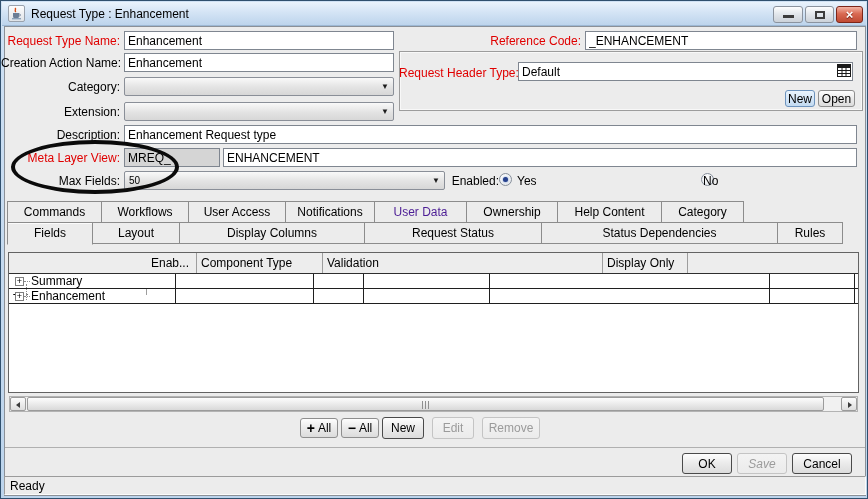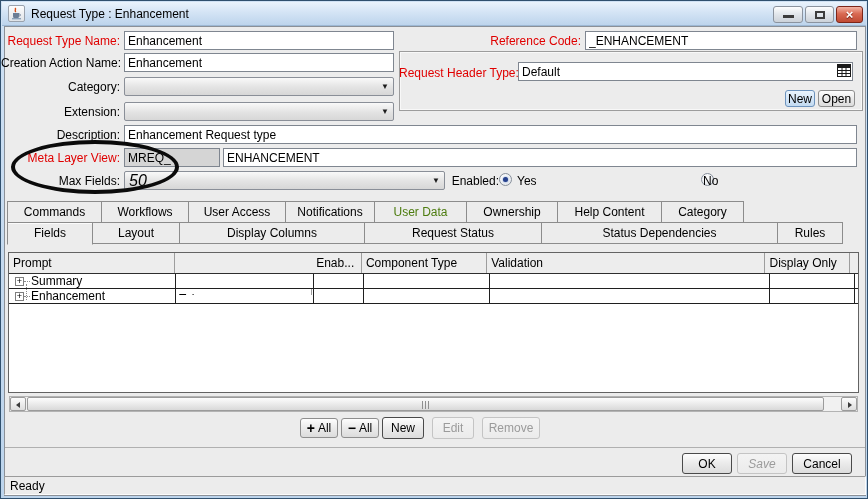--- a/index.html
+++ b/index.html
@@ -48,21 +48,21 @@
     border:1px solid #7f8690; background:#fff; font-family:"Liberation Sans",sans-serif;
     font-size:12px; padding:1px 3px; color:#000;
   }
   .tfield.gray{ background:#d5d5d5; }
 
   .combo{
     border:1px solid #8a8f98; border-radius:2px;
     background:linear-gradient(#f9f9f9,#e3e3e3 55%,#d7d7d7);
     display:flex; align-items:center; cursor:default;
   }
-  .combo .cv{ flex:1; padding-left:4px; font-size:16px; overflow:hidden; white-space:nowrap;font-style:italic; }
+  .combo .cv{ flex:1; padding-left:4px; font-size:10px; overflow:hidden; white-space:nowrap; }
   .combo .arr{ width:16px; text-align:center; font-size:8px; color:#1c1c1c; }
 
   .groupbox{ border:1px solid #9c9c9c; background:#ececec; box-shadow:inset 0 0 0 1px #f8f8f8; }
 
   .btn{
     border:1px solid #8e8e8e; border-radius:3px; font-family:"Liberation Sans",sans-serif;
     background:linear-gradient(#fdfdfd,#ececec 45%,#dcdcdc);
     font-size:12px; color:#000; text-align:center; cursor:default;
     display:inline-flex; align-items:center; justify-content:center; gap:3px;
   }
@@ -79,21 +79,21 @@
   
   .tabsrow{ display:flex; }
   .tab{
     border:1px solid #8c8c8c; background:#ececec; text-align:center; font-size:12px;
     padding-top:3px; overflow:hidden; white-space:nowrap; cursor:default;
   }
   .tab + .tab{ margin-left:-1px; }
   .row1 .tab{ height:21px; border-bottom:none; }
   .row2 .tab{ height:22px; }
   .tab.selected{ border-bottom-color:#ececec; box-shadow:inset 0 1px 0 #fbfbfb; height:23px; position:relative; z-index:2; }
-  .tab.disabled{ color:#4d7c0f; }
+  .tab.disabled{ color:#4c1d95; }
 
   
   .ftable{ background:#fff; border:1px solid #636363; overflow:hidden; }
   .thead{ display:flex; height:21px; background:#ededed; border-bottom:1px solid #2e2e2e; }
   .th{ border-right:1px solid #9d9d9d; padding:3px 4px; white-space:nowrap; overflow:hidden; font-size:12px; }
   .th.fill{ border-right:none; flex:1; }
   .trow{ display:flex; height:15px; border-bottom:1px solid #1f1f1f; background:#fff; }
   .td{ border-right:1px solid #1f1f1f; height:100%; overflow:hidden; white-space:nowrap; }
   .td.fill{ border-right:none; flex:1; }
   .td.prompt{ display:flex; align-items:center; padding-left:6px; position:relative; z-index:1; }
@@ -242,21 +242,20 @@
       <div class="tab" style="width:186px;">Display Columns</div>
       <div class="tab" style="width:178px;">Request Status</div>
       <div class="tab" style="width:237px;">Status Dependencies</div>
       <div class="tab" style="width:66px;">Rules</div>
     </div>
   </div>
 
   
   <div class="abs ftable" style="left:7px;top:251px;width:851px;height:141px;">
     <div class="thead">
-      <div class="th" style="width:167px;">Prompt</div>
       <div class="th" style="width:138px;margin-top:36px;">Token</div>
       <div class="th" style="width:50px;">Enab...</div>
       <div class="th" style="width:126px;">Component Type</div>
       <div class="th" style="width:280px;">Validation</div>
       <div class="th" style="width:85px;">Display Only</div>
       <div class="th fill"></div>
     </div>
     <div class="vconnector"></div>
     <div class="trow">
       <div class="td prompt" style="width:167px;">

